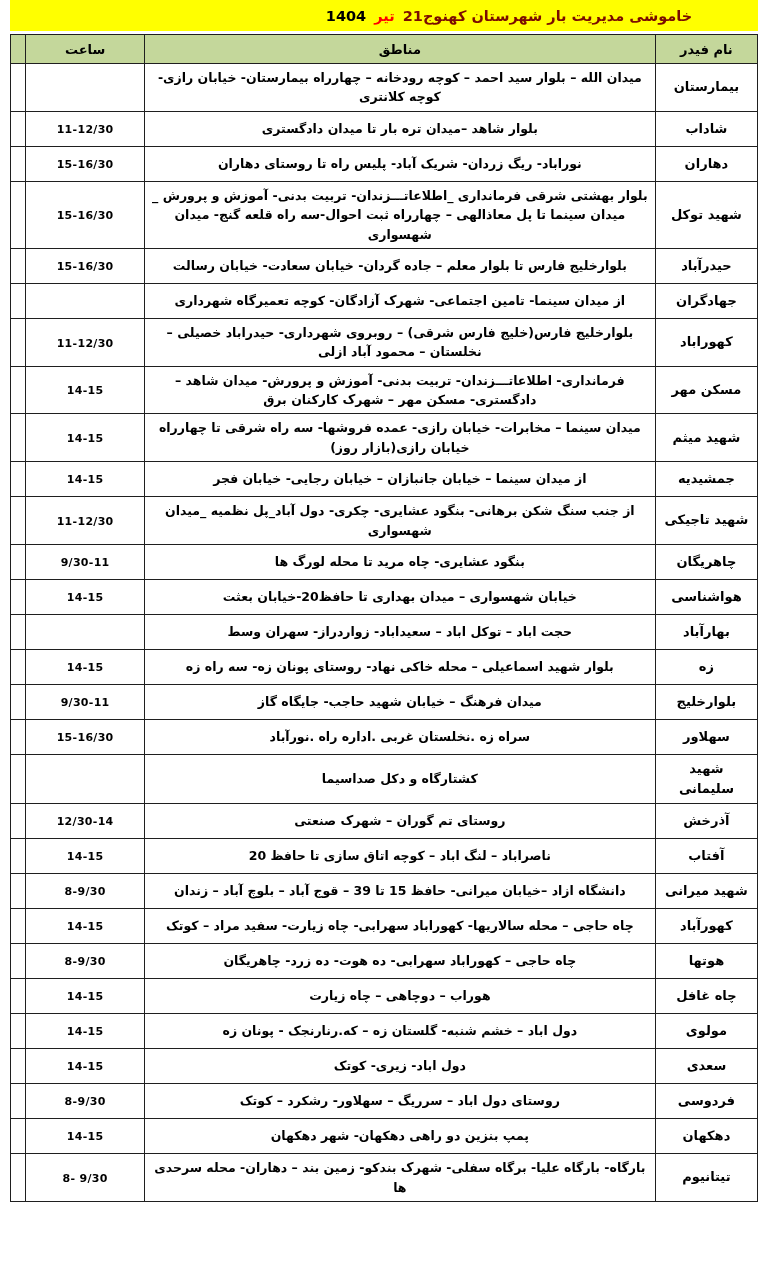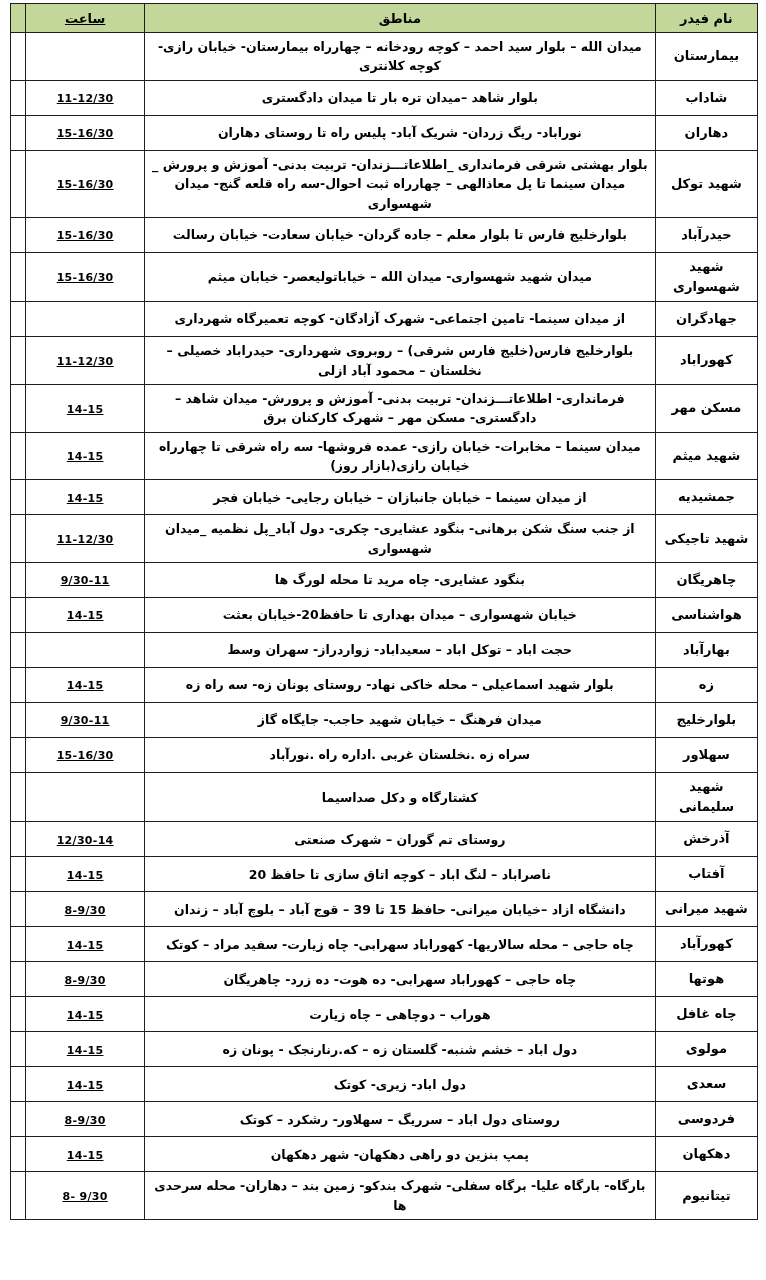--- a/index.html
+++ b/index.html
@@ -31,33 +31,40 @@
     background: #c4d79b; height: 29px;
     font-size: 13px; font-weight: bold; color: #000; text-align: center;
   }
   td {
     background: #ffffff; height: 35px; padding: 4px 6px;
     font-size: 12.5px; font-weight: bold; color: #000;
     text-align: center; vertical-align: middle; line-height: 1.55;
   }
   .col-feeder { width: 100px; margin-top: 39px; }
   .col-areas  { width: 500px; }
-  .col-time   { width: 116px; text-decoration: underline; }
+  .col-time   { width: 116px; }
   .col-spacer { width: 15px; }
   td.col-feeder { font-size: 13px; }
   .time {
     direction: ltr; unicode-bidi: embed;
     font-size: 11px; font-weight: bold; letter-spacing: 0.3px;
   }
 </style>
 </head>
 <body>
 
 <div class="page">
 
+  <div class="title-bar">
+    <div class="title-text">
+      <span class="t-main">خاموشی مدیریت بار شهرستان کهنوج21</span>
+      <span class="t-month">تیر</span>
+      <span class="t-year">1404</span>
+    </div>
+  </div>
 
   <table>
     <colgroup>
       <col class="col-feeder">
       <col class="col-areas">
       <col class="col-time">
       <col class="col-spacer">
     </colgroup>
     <thead>
       <tr>
@@ -106,28 +113,20 @@
 
   <tr>
     <td class="col-feeder">حیدرآباد</td>
     <td class="col-areas">بلوارخلیج فارس تا بلوار معلم – جاده گردان- خیابان سعادت- خیابان رسالت</td>
     <td class="col-time">
       <span class="time">15-16/30</span>
     </td>
     <td class="col-spacer"></td>
   </tr>
 
-  <tr>
-    <td class="col-feeder">شهید شهسواری</td>
-    <td class="col-areas">میدان شهید شهسواری- میدان الله – خیاباتولیعصر- خیابان میثم</td>
-    <td class="col-time">
-      <span class="time">15-16/30</span>
-    </td>
-    <td class="col-spacer"></td>
-  </tr>
 
   <tr>
     <td class="col-feeder">جهادگران</td>
     <td class="col-areas">از میدان سینما- تامین اجتماعی- شهرک آزادگان- کوچه تعمیرگاه شهرداری</td>
     <td class="col-time">
       <span class="time"></span>
     </td>
     <td class="col-spacer"></td>
   </tr>
 

